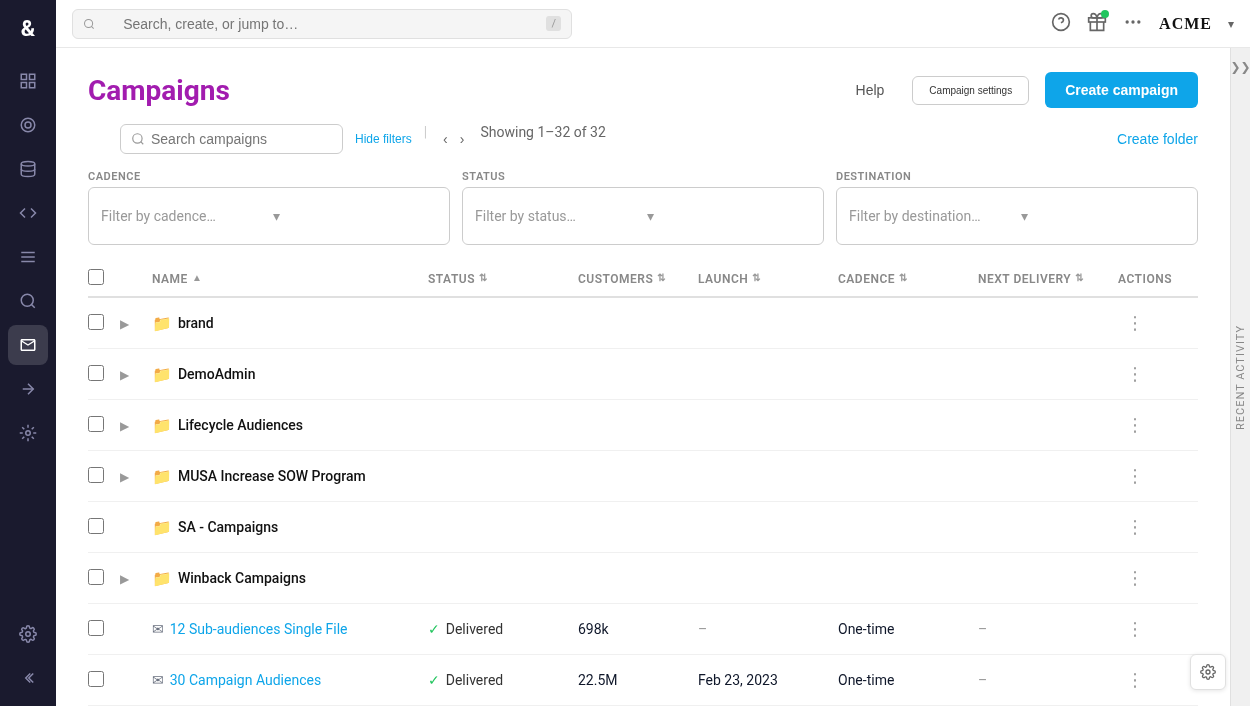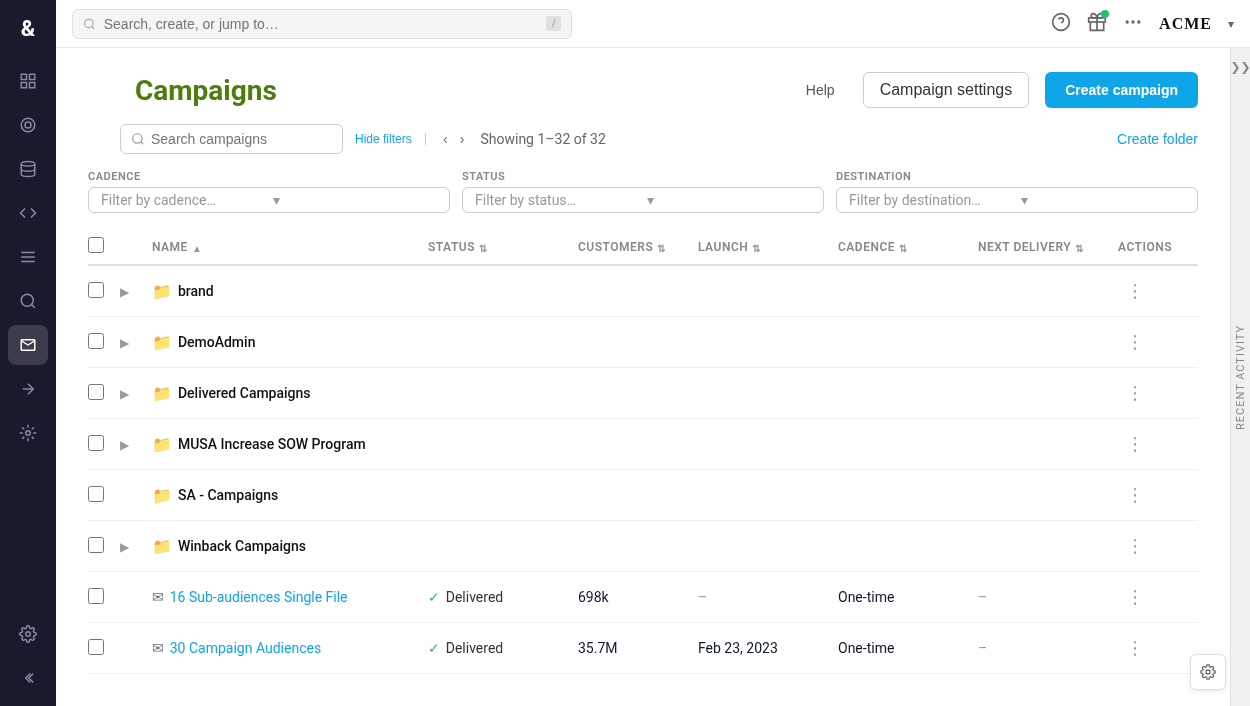--- a/index.html
+++ b/index.html
@@ -12,71 +12,71 @@
     .left-nav { width: 56px; background: #1a1a2e; display: flex; flex-direction: column; align-items: center; padding: 8px 0; gap: 4px; flex-shrink: 0; }
     .nav-logo { color: #fff; font-size: 22px; font-weight: bold; padding: 8px; margin-bottom: 8px; }
     .nav-icon { width: 40px; height: 40px; display: flex; align-items: center; justify-content: center; color: #8888aa; border-radius: 8px; cursor: pointer; font-size: 18px; }
     .nav-icon.active { background: rgba(255,255,255,0.15); color: #fff; }
     .nav-spacer { flex: 1; }
     .nav-bottom { display: flex; flex-direction: column; align-items: center; gap: 4px; }
 
     
     .top-bar { position: absolute; top: 0; left: 56px; right: 0; height: 48px; background: #fff; border-bottom: 1px solid #e8e8e8; display: flex; align-items: center; padding: 0 16px; gap: 12px; z-index: 10; }
     .search-box { flex: 1; max-width: 500px; display: flex; align-items: center; background: #f5f5f5; border: 1px solid #e0e0e0; border-radius: 6px; padding: 6px 10px; gap: 8px; }
-    .search-box input { border: none; background: transparent; outline: none; font-size: 14px; color: #666; width: 100%; }
+    .search-box input { border: none; background: transparent; outline: none; font-size: 14px; color: #666; width: 100%; margin-left: 20px; }
     .search-slash { font-size: 11px; color: #999; background: #e0e0e0; padding: 1px 5px; border-radius: 3px; }
     .top-bar-actions { margin-left: auto; display: flex; align-items: center; gap: 16px; }
     .top-bar-icon { color: #666; font-size: 18px; cursor: pointer; }
     .top-bar-gift { color: #666; font-size: 18px; cursor: pointer; position: relative; }
     .gift-dot { position: absolute; top: -2px; right: -2px; width: 8px; height: 8px; background: #22c55e; border-radius: 50%; }
     .brand-name { font-weight: 700; font-size: 16px; letter-spacing: 1px; color: #111; font-family: Liberation Serif, serif; }
     .brand-chevron { color: #666; font-size: 12px; cursor: pointer; }
 
     
     .recent-activity { position: absolute; right: 0; top: 48px; width: 20px; background: #f0f0f0; height: calc(706px - 48px); display: flex; flex-direction: column; align-items: center; justify-content: center; border-left: 1px solid #e0e0e0; z-index: 5; }
     .recent-activity-text { writing-mode: vertical-rl; transform: rotate(180deg); font-size: 11px; color: #888; letter-spacing: 1px; text-transform: uppercase; }
     .recent-chevron { position: absolute; top: 12px; font-size: 12px; color: #888; }
 
     
     .main-content { position: absolute; top: 48px; left: 56px; right: 20px; bottom: 0; overflow-y: auto; padding: 24px 32px; }
 
     
     .page-header { display: flex; align-items: center; margin-bottom: 16px; }
-    .page-title { font-size: 28px; font-weight: 700; color: #4d7c0f; flex: 1; margin-left: 47px; }
+    .page-title { font-size: 28px; font-weight: 700; color: #a21caf; flex: 1; }
     .page-actions { display: flex; align-items: center; gap: 16px; }
     .btn-help { background: transparent; border: none; color: #555; font-size: 14px; cursor: pointer; padding: 8px 12px; }
-    .btn-campaign-settings { background: transparent; border: 1px solid #ccc; color: #333; font-size: 16px; cursor: pointer; padding: 8px 16px; border-radius: 6px; }
+    .btn-campaign-settings { background: transparent; border: 1px solid #ccc; color: #333; font-size: 10px; cursor: pointer; padding: 8px 16px; border-radius: 6px; }
     .btn-create-campaign { background: #0ea5e9; color: #fff; border: none; font-size: 14px; font-weight: 600; cursor: pointer; padding: 10px 20px; border-radius: 6px; }
 
     
     .page-subtitle { font-size: 14px; color: #666; margin-bottom: 16px; }
 
     
-    .filter-bar { display: flex; align-items: center; gap: 12px; margin-bottom: 16px; padding-left: 32px; }
+    .filter-bar { display: flex; gap: 12px; margin-bottom: 16px; padding-left: 32px; }
     .search-campaigns { display: flex; align-items: center; background: #fff; border: 1px solid #ccc; border-radius: 6px; padding: 6px 10px; gap: 6px; min-width: 200px; }
     .search-campaigns input { border: none; outline: none; font-size: 14px; color: #666; }
     .hide-filters-btn { background: transparent; border: none; color: #0ea5e9; font-size: 12px; cursor: pointer; }
     .filter-divider { color: #ccc; }
     .showing-text { color: #666; font-size: 14px; }
     .nav-arrows { display: flex; gap: 4px; }
     .nav-arrow { background: transparent; border: none; color: #666; cursor: pointer; font-size: 14px; padding: 2px 4px; }
     .create-folder-btn { margin-left: auto; background: transparent; border: none; color: #0ea5e9; font-size: 14px; cursor: pointer; }
 
     
     .filters-row { display: flex; gap: 12px; margin-bottom: 16px; }
     .filter-group { display: flex; flex-direction: column; gap: 4px; flex: 1; }
     .filter-label { font-size: 11px; font-weight: 600; color: #888; letter-spacing: 0.5px; text-transform: uppercase; }
-    .filter-select { display: flex; align-items: center; background: #fff; border: 1px solid #ccc; border-radius: 6px; padding: 4px 12px; cursor: pointer; gap: 8px; }
+    .filter-select { display: flex; align-items: center; background: #fff; border: 1px solid #ccc; border-radius: 6px; padding: 20px 12px; cursor: pointer; gap: 8px; }
     .filter-select span { flex: 1; color: #999; font-size: 14px; }
     .filter-chevron { color: #666; font-size: 12px; }
 
     
     .table-container { width: 100%; }
     .table-header { display: grid; grid-template-columns: 32px 32px 1fr 150px 120px 140px 140px 140px 80px; align-items: center; padding: 8px 0; border-bottom: 2px solid #e0e0e0; gap: 0; }
-    .th { font-size: 12px; font-weight: 600; color: #888; text-transform: uppercase; letter-spacing: 0.5px; display: flex; align-items: flex-end; gap: 4px; cursor: pointer; }
+    .th { font-size: 12px; font-weight: 600; color: #888; text-transform: uppercase; letter-spacing: 0.5px; display: flex; align-items: flex-start; gap: 4px; cursor: pointer; }
     .th-sort { color: #999; font-size: 10px; }
     .table-row { display: grid; grid-template-columns: 32px 32px 1fr 150px 120px 140px 140px 140px 80px; align-items: center; padding: 10px 0; border-bottom: 1px solid #f0f0f0; min-height: 48px; }
     .checkbox { width: 16px; height: 16px; border: 1px solid #ccc; border-radius: 3px; cursor: pointer; }
     .expand-btn { background: transparent; border: none; color: #999; cursor: pointer; font-size: 12px; }
     .folder-icon { font-size: 16px; color: #6b7280; margin-right: 6px; }
     .campaign-icon { font-size: 14px; color: #6b7280; margin-right: 6px; }
     .row-name { display: flex; align-items: center; color: #111; font-size: 14px; }
     .row-name a { color: #0ea5e9; text-decoration: none; font-size: 14px; }
     .status-cell { display: flex; align-items: center; gap: 6px; }
     .status-check { color: #22c55e; font-size: 14px; }
@@ -327,21 +327,21 @@
         <div></div>
         <div></div>
         <div><button class="actions-btn">⋮</button></div>
       </div>
 
       <div class="table-row folder-row">
         <div><input type="checkbox" class="checkbox" style=""></div>
         <div><button class="expand-btn">▶</button></div>
         <div class="row-name">
           <span class="folder-icon">📁</span>
-          <span>Delivered Campaigns</span>
+          <span>Lifecycle Audiences</span>
         </div>
         <div></div>
         <div></div>
         <div></div>
         <div></div>
         <div></div>
         <div><button class="actions-btn">⋮</button></div>
       </div>
 
       <div class="table-row folder-row">
@@ -387,21 +387,21 @@
         <div></div>
         <div></div>
         <div><button class="actions-btn">⋮</button></div>
       </div>
 
       <div class="table-row">
         <div><input type="checkbox" class="checkbox" style=""></div>
         <div></div>
         <div class="row-name">
           <span class="campaign-icon">✉</span>
-          <a href="#">16 Sub-audiences Single File</a>
+          <a href="#">12 Sub-audiences Single File</a>
         </div>
         <div class="status-cell">
           <span class="status-check">✓</span>
           <span class="status-text">Delivered</span>
         </div>
         <div class="cell">698k</div>
         <div class="cell cell-dash">–</div>
         <div class="cell">One-time</div>
         <div class="cell cell-dash">–</div>
         <div><button class="actions-btn">⋮</button></div>
@@ -411,21 +411,21 @@
         <div><input type="checkbox" class="checkbox" style=""></div>
         <div></div>
         <div class="row-name">
           <span class="campaign-icon">✉</span>
           <a href="#">30 Campaign Audiences</a>
         </div>
         <div class="status-cell">
           <span class="status-check">✓</span>
           <span class="status-text">Delivered</span>
         </div>
-        <div class="cell">35.7M</div>
+        <div class="cell">22.5M</div>
         <div class="cell">Feb 23, 2023</div>
         <div class="cell">One-time</div>
         <div class="cell cell-dash">–</div>
         <div><button class="actions-btn">⋮</button></div>
       </div>
 
     </div>
   </div>
 
   <div class="recent-activity">

